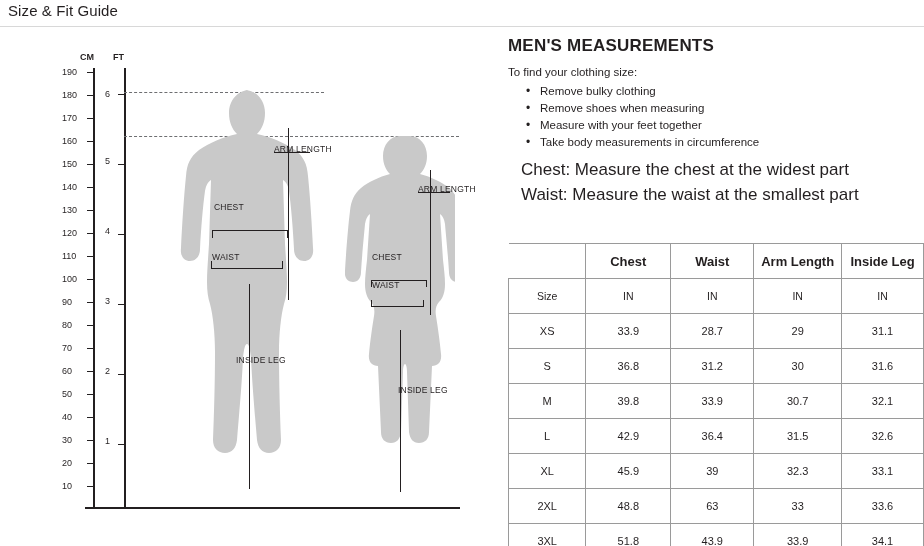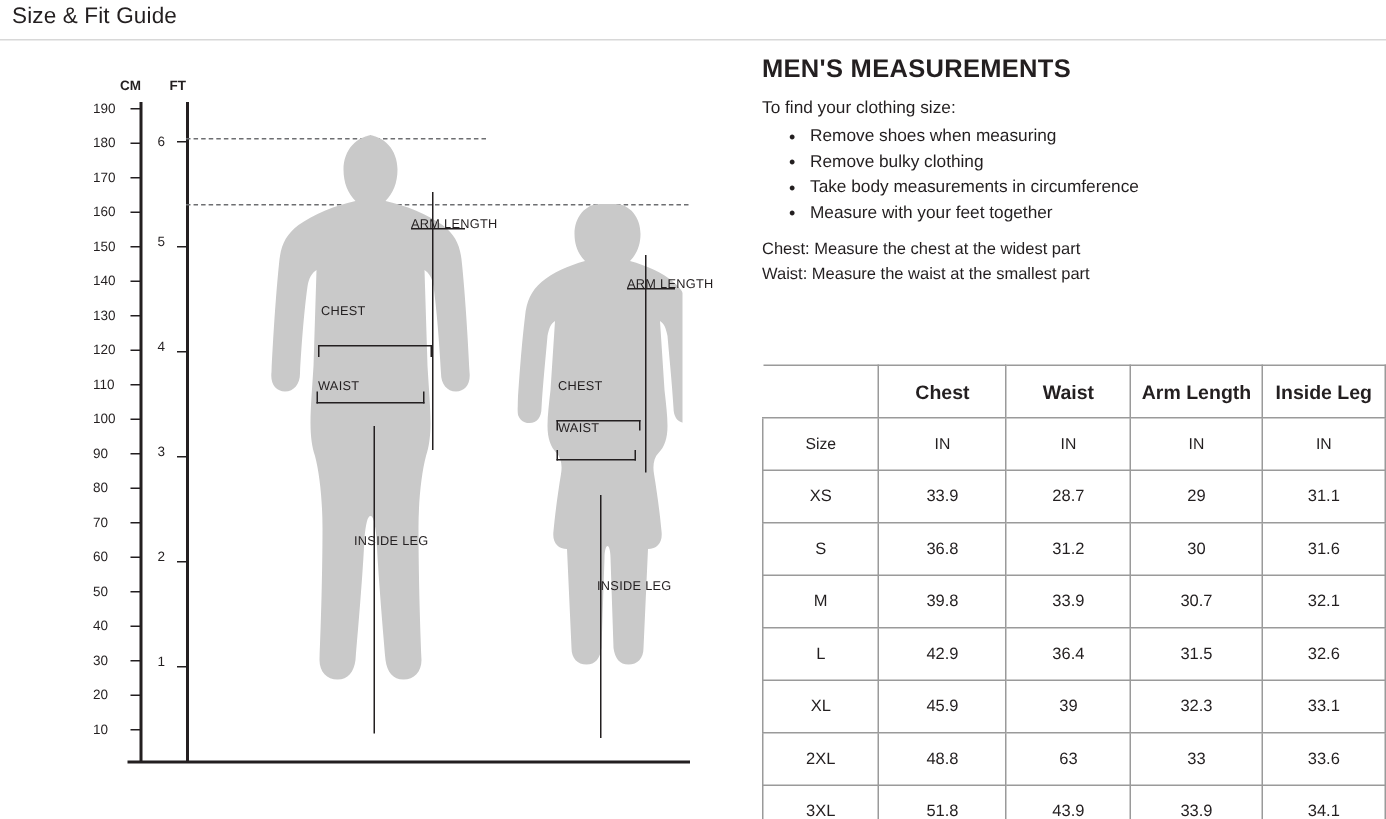--- a/index.html
+++ b/index.html
@@ -135,22 +135,22 @@
     color: #231f20;
   }
   ul.bullets li:before {
     content: "\2022";
     position: absolute;
     left: 0;
     top: -1px;
     font-size: 12px;
   }
   .m-note {
-    font-size: 11px;
-    margin: 0 0 5px 0;
+    font-size: 17px;
+    margin: 0 0 5px 13px;
     color: #231f20;
   }
 
   table.size-table {
     position: absolute;
     left: 508px;
     top: 243px;
     border-collapse: collapse;
     width: 416px;
     font-size: 11px;
@@ -297,24 +297,24 @@
 
   <div class="measure-line" style="left:400px; top:300px; width:1.2px; height:162px;"></div>
   <div class="mlabel" style="left:398px; top:355px;">INSIDE LEG</div>
 
 </div>
 
 <div class="right">
   <h2 class="m-head">MEN'S MEASUREMENTS</h2>
   <p class="m-sub">To find your clothing size:</p>
   <ul class="bullets">
+    <li>Remove bulky clothing</li>
     <li>Remove shoes when measuring</li>
-    <li>Remove bulky clothing</li>
+    <li>Measure with your feet together</li>
     <li>Take body measurements in circumference</li>
-    <li>Measure with your feet together</li>
   </ul>
   <p class="m-note">Chest: Measure the chest at the widest part</p>
   <p class="m-note">Waist: Measure the waist at the smallest part</p>
 </div>
 
 <table class="size-table">
   <thead>
     <tr>
       <th class="corner"></th>
       <th>Chest</th>

